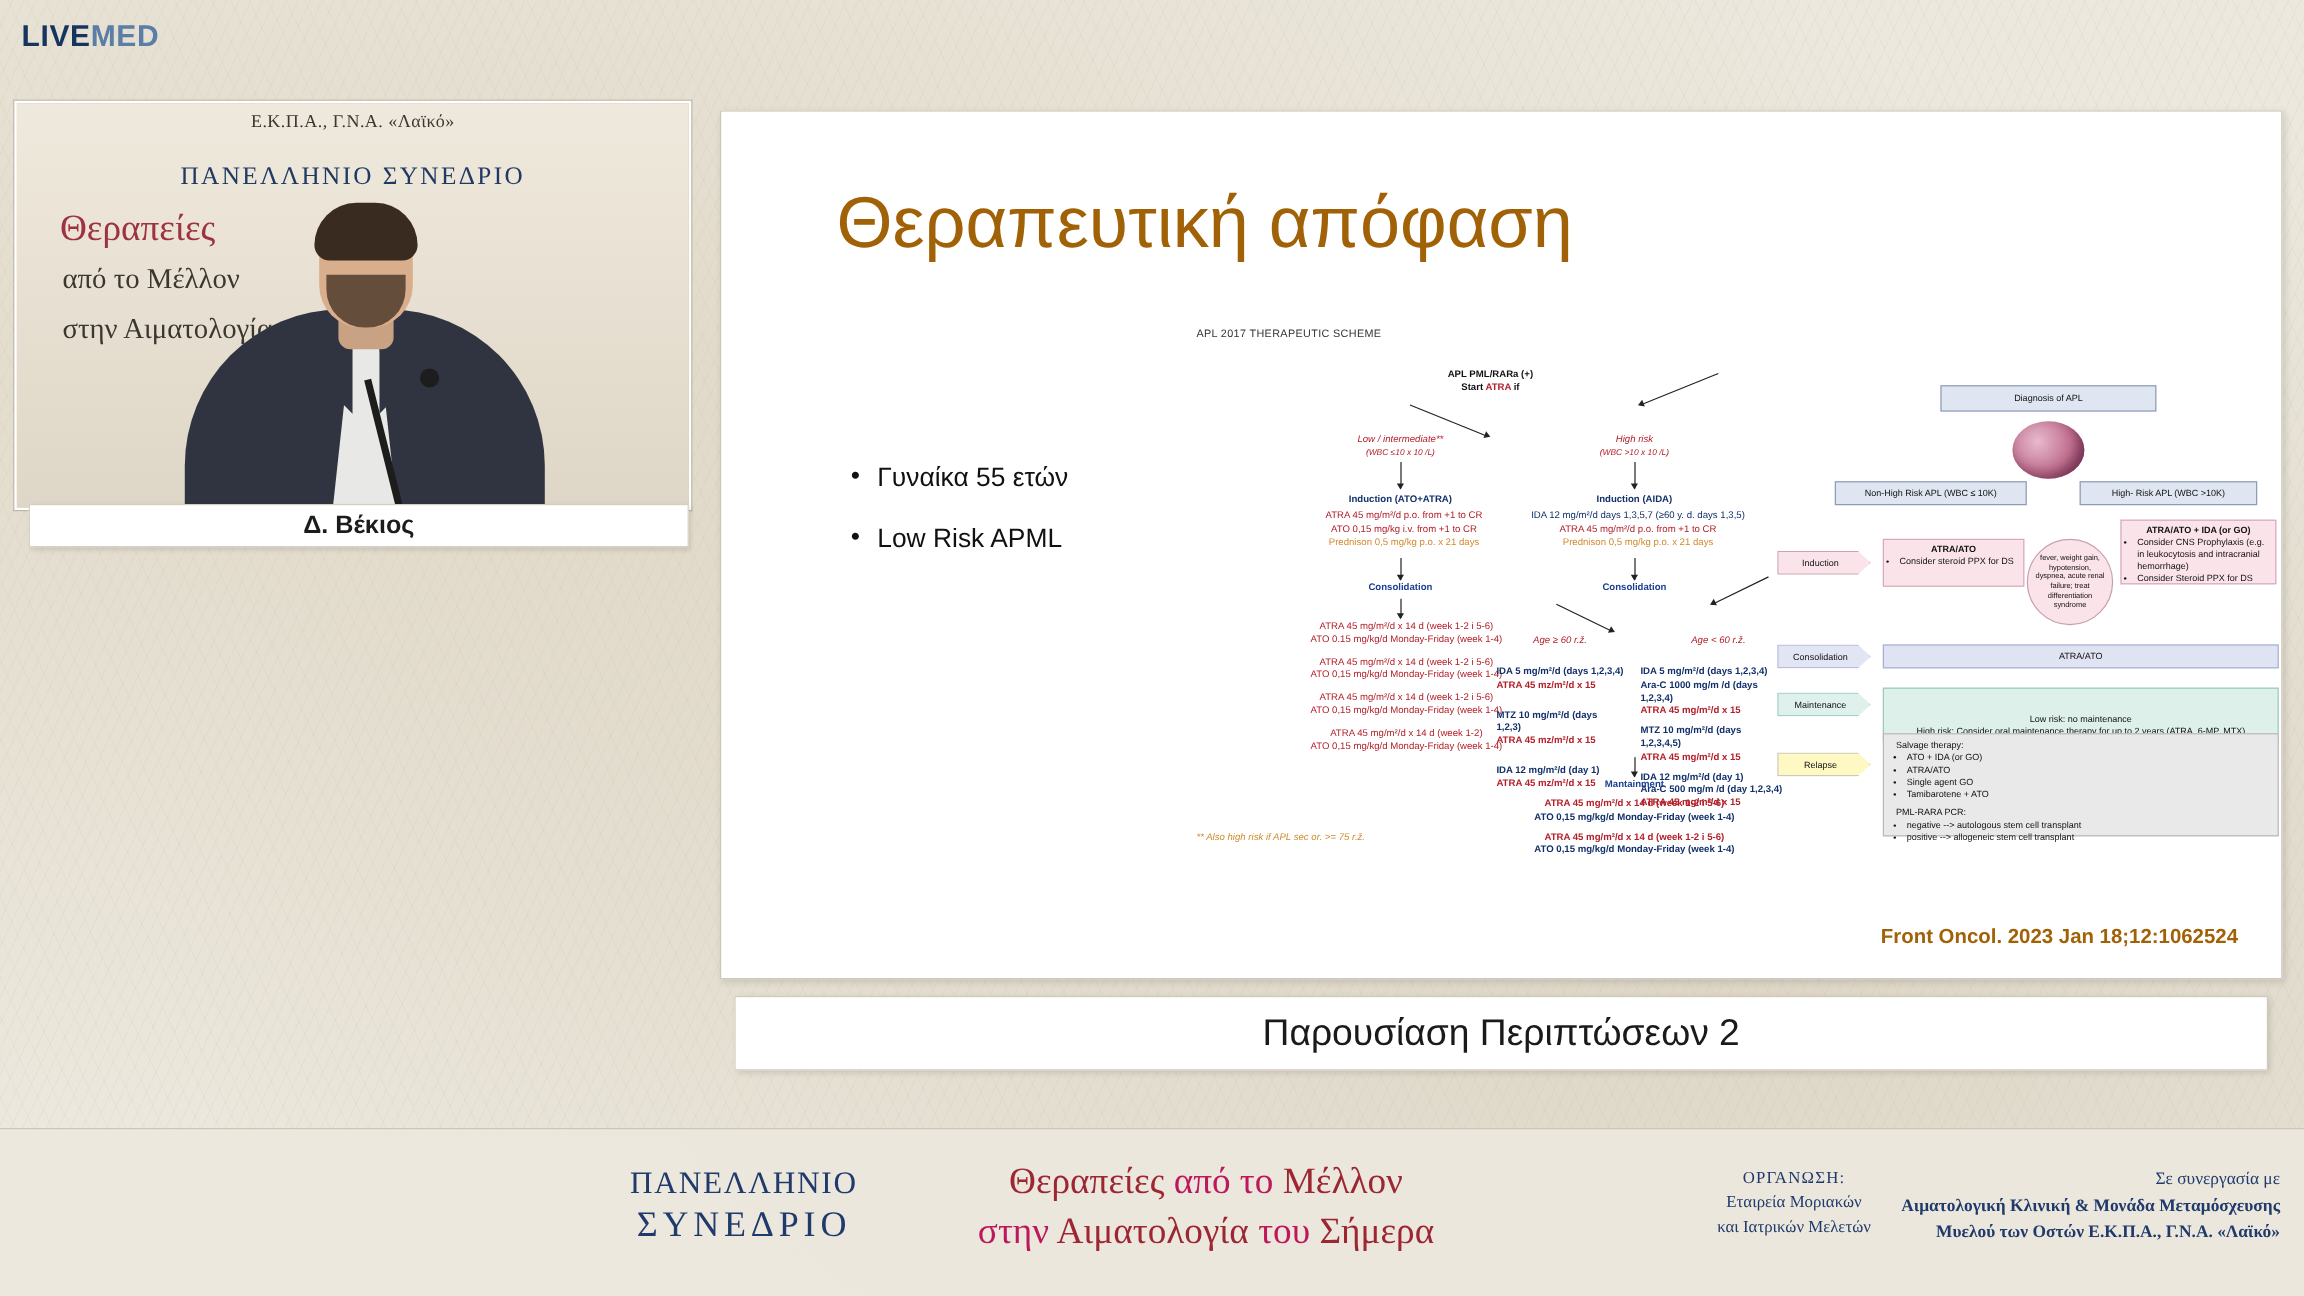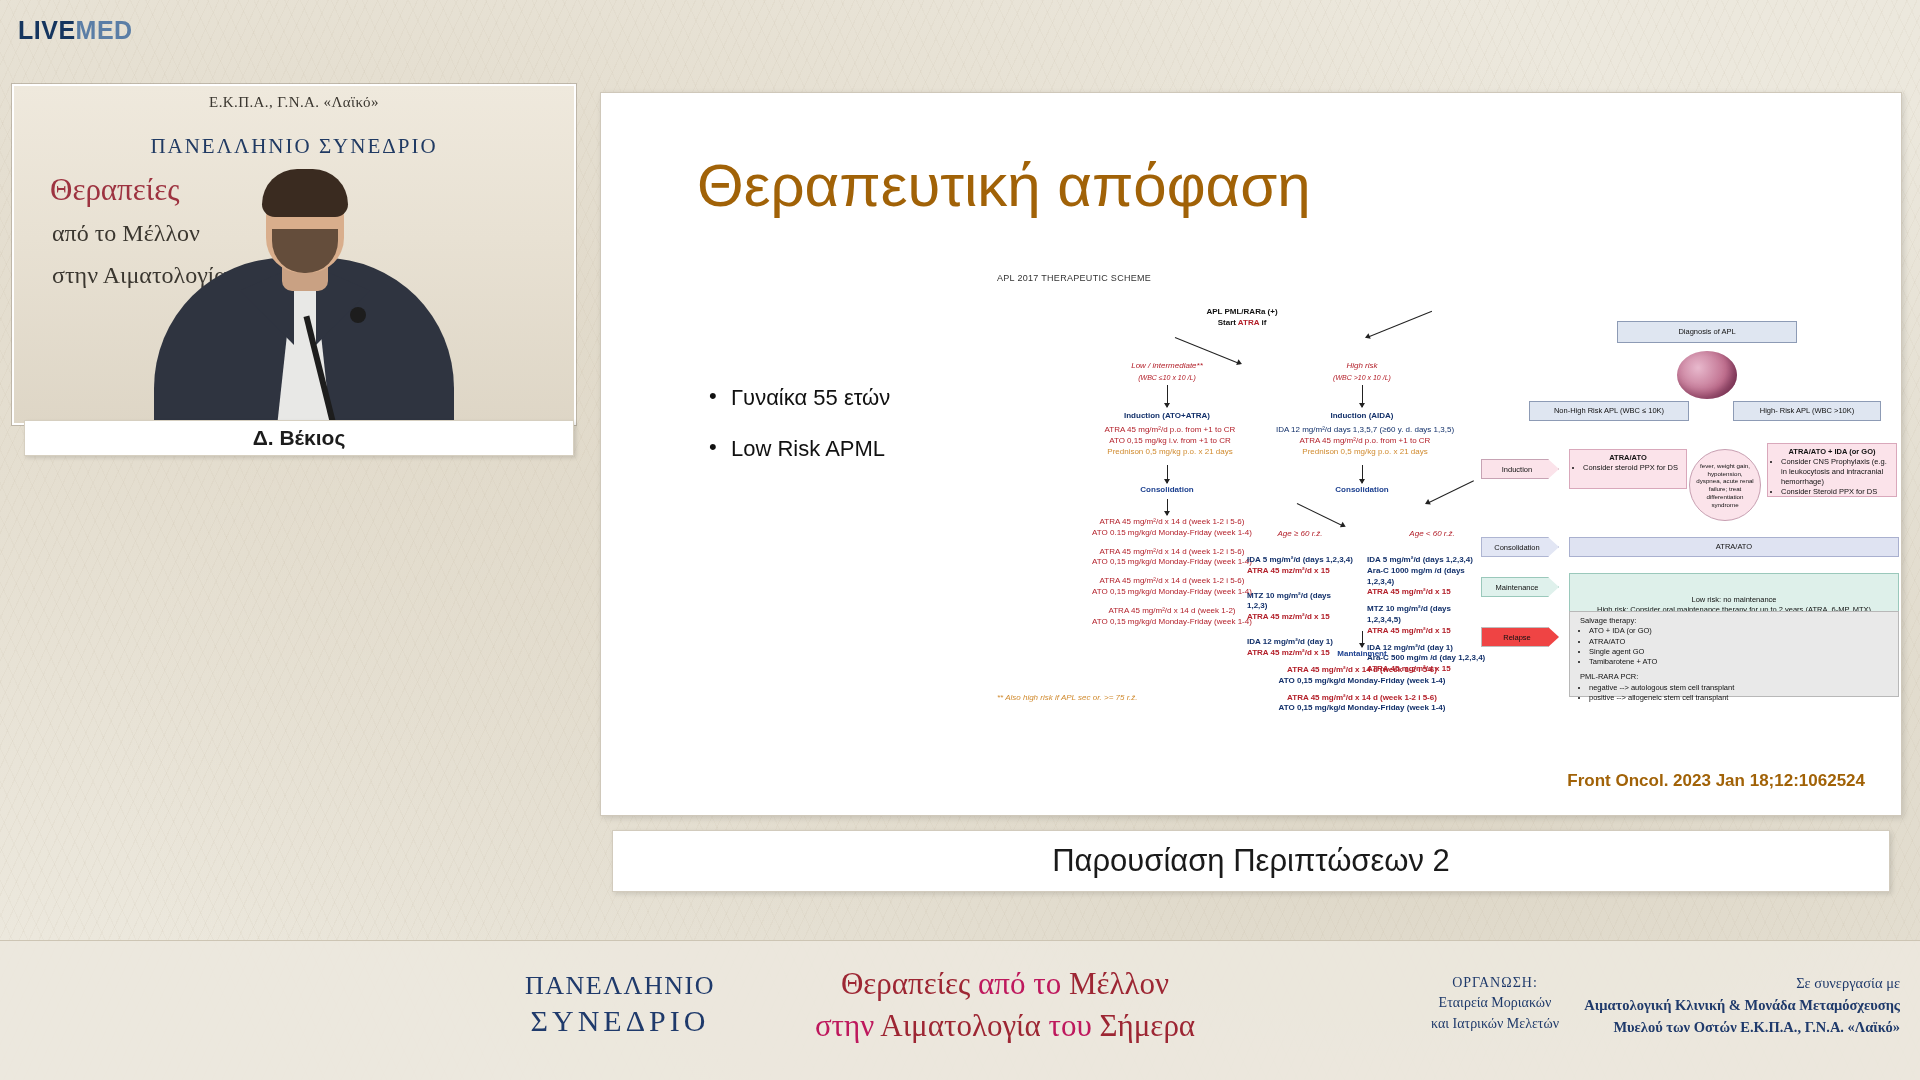--- a/index.html
+++ b/index.html
@@ -330,21 +330,21 @@
     border: 1px solid #c7a3b4;
     background: #fbe3ea;
     display: flex;
     align-items: center;
     justify-content: center;
     font-size: 7.5px;
     clip-path: polygon(0 0, 86% 0, 100% 50%, 86% 100%, 0 100%);
     padding-right: 6px;
   }
   .chevron.gc { background: #dff1ec; border-color: #9ac8bb; }
-  .chevron.gr { background: #ef4444; border-color: #bdbdbd; }
+  .chevron.gr { background: #fef9c3; border-color: #bdbdbd; }
   .chevron.lv { background: #e2e6f4; border-color: #aeb5d2; }
   .blood {
     position: absolute;
     border-radius: 50%;
     background: radial-gradient(circle at 35% 35%, #e8b9cd, #c0708f 55%, #8c3f63 85%);
     box-shadow: inset -4px -5px 9px rgba(90,30,60,0.45);
   }
   .circ {
     position: absolute;
     border-radius: 50%;
@@ -590,21 +590,21 @@
       <div class="chevron gc" style="left:0px; top:324px; width:78px; height:20px;">Maintenance</div>
       <div class="chevron gr" style="left:0px; top:374px; width:78px; height:20px;">Relapse</div>
 
       <div class="rbox pink left-align" style="left:88px; top:196px; width:118px; height:40px; display:block; padding:3px 4px;">
         <div style="text-align:center;font-weight:bold;">ATRA/ATO</div>
         <ul class="ul">
           <li>Consider steroid PPX for DS</li>
         </ul>
       </div>
 
-      <div class="rbox pink left-align" style="left:286px; top:190px; width:130px; height:54px; display:block; padding:3px 4px;">
+      <div class="rbox pink left-align" style="left:286px; top:180px; width:130px; height:54px; display:block; padding:3px 4px;">
         <div style="text-align:center;font-weight:bold;">ATRA/ATO + IDA (or GO)</div>
         <ul class="ul">
           <li>Consider CNS Prophylaxis (e.g. in leukocytosis and intracranial hemorrhage)</li>
           <li>Consider Steroid PPX for DS</li>
         </ul>
       </div>
 
       <div class="circ" style="left:208px; top:196px; width:72px; height:72px;">fever, weight gain, hypotension, dyspnea, acute renal failure; treat differentiation syndrome</div>
 
       <div class="rbox lav" style="left:88px; top:284px; width:330px; height:20px;">ATRA/ATO</div>

